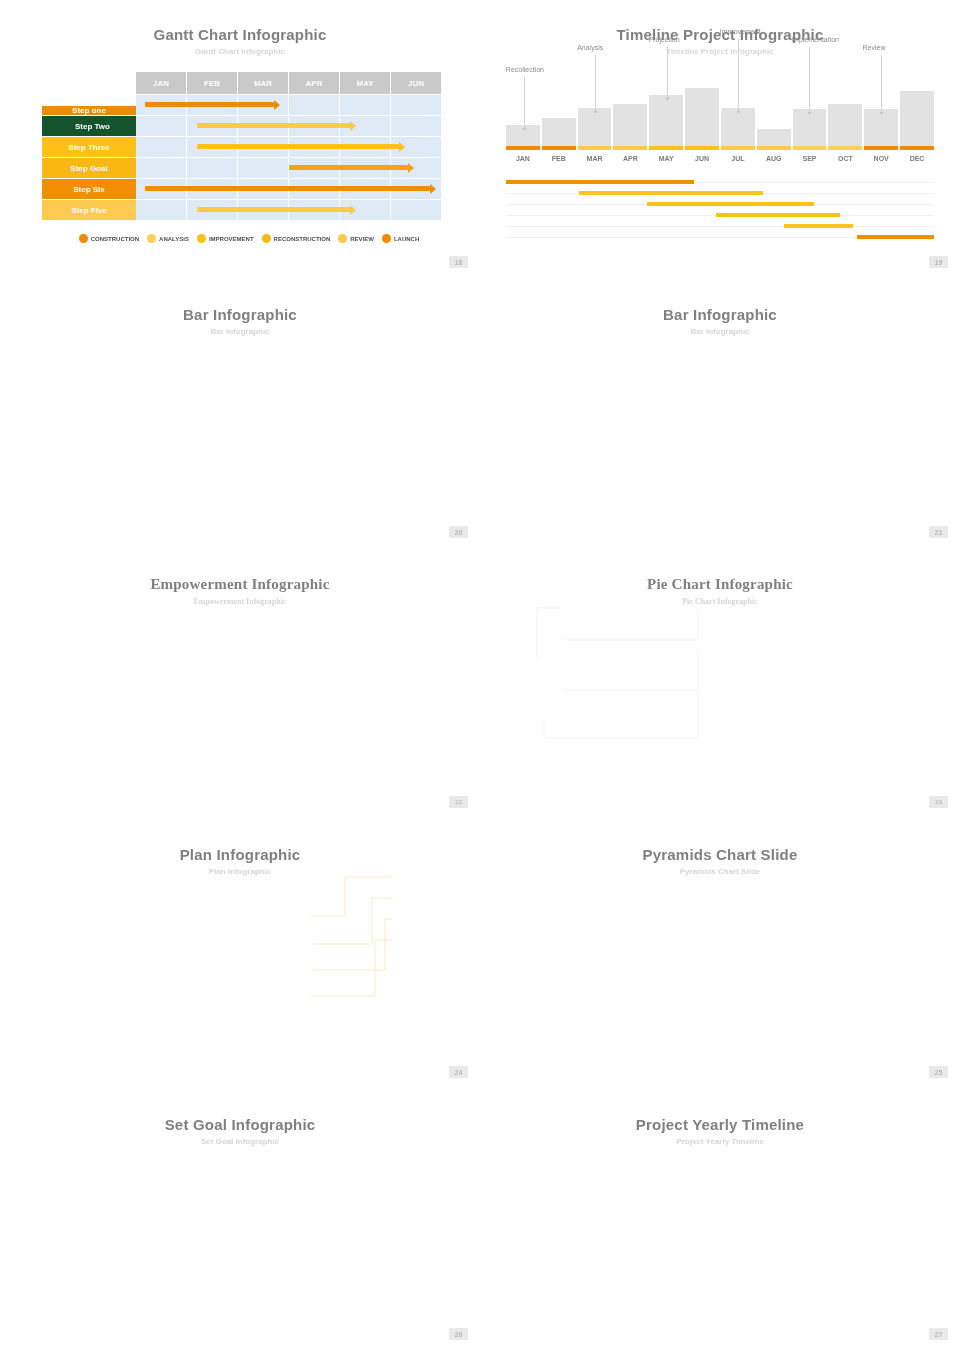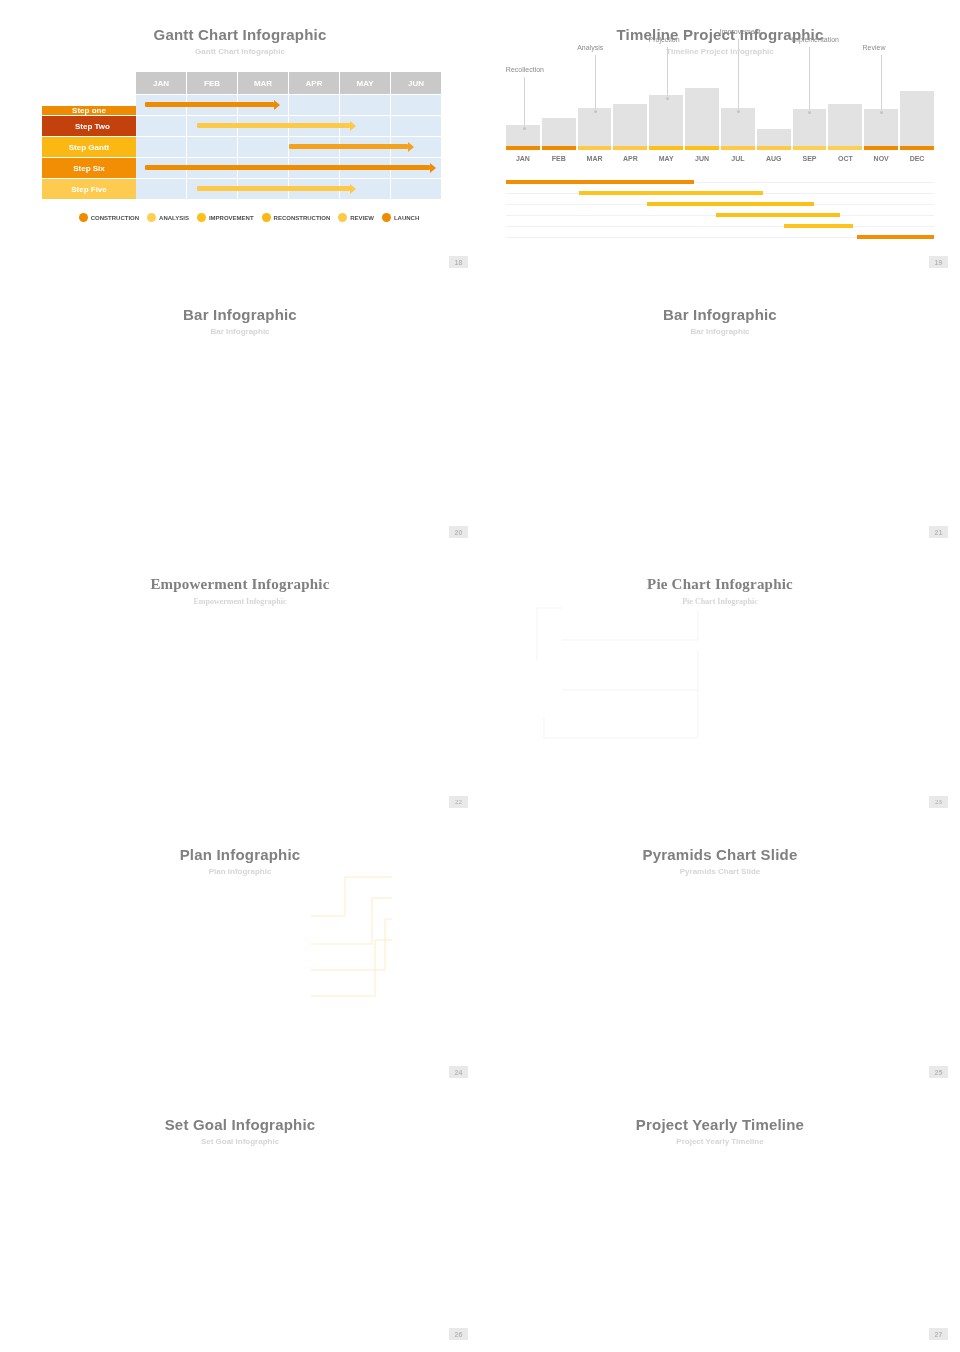--- a/index.html
+++ b/index.html
@@ -114,35 +114,49 @@
                 <i></i>
                 <i></i>
                 <i></i>
                 <i></i>
                 <i></i>
               </div>
               <b class="gbar" style="left: 3%; width: 42%; background: rgb(239, 139, 0); color: rgb(239, 139, 0);"></b>
             </div>
           </div>
           <div class="gantt-row">
-            <div class="gantt-label" style="background: #c2410c; padding-left: 7px;">Step Two</div>
+            <div class="gantt-label" style="background: #14532d; padding-left: 7px;">Step Two</div>
             <div class="gantt-track">
               <div class="cell-lines">
                 <i></i>
                 <i></i>
                 <i></i>
                 <i></i>
                 <i></i>
                 <i></i>
               </div>
               <b class="gbar" style="left: 20%; width: 50%; background: rgb(253, 201, 71); color: rgb(253, 201, 71);"></b>
             </div>
           </div>
           <div class="gantt-row">
-            <div class="gantt-label" style="background: rgb(251, 184, 19);">Step Gantt</div>
+            <div class="gantt-label" style="background: rgb(252, 192, 22);">Step Three</div>
+            <div class="gantt-track">
+              <div class="cell-lines">
+                <i></i>
+                <i></i>
+                <i></i>
+                <i></i>
+                <i></i>
+                <i></i>
+              </div>
+              <b class="gbar" style="left: 20%; width: 66%; background: rgb(252, 192, 22); color: rgb(252, 192, 22);"></b>
+            </div>
+          </div>
+          <div class="gantt-row">
+            <div class="gantt-label" style="background: rgb(251, 184, 19);">Step Goal</div>
             <div class="gantt-track">
               <div class="cell-lines">
                 <i></i>
                 <i></i>
                 <i></i>
                 <i></i>
                 <i></i>
                 <i></i>
               </div>
               <b class="gbar" style="left: 50%; width: 39%; background: rgb(244, 161, 29); color: rgb(244, 161, 29);"></b>

